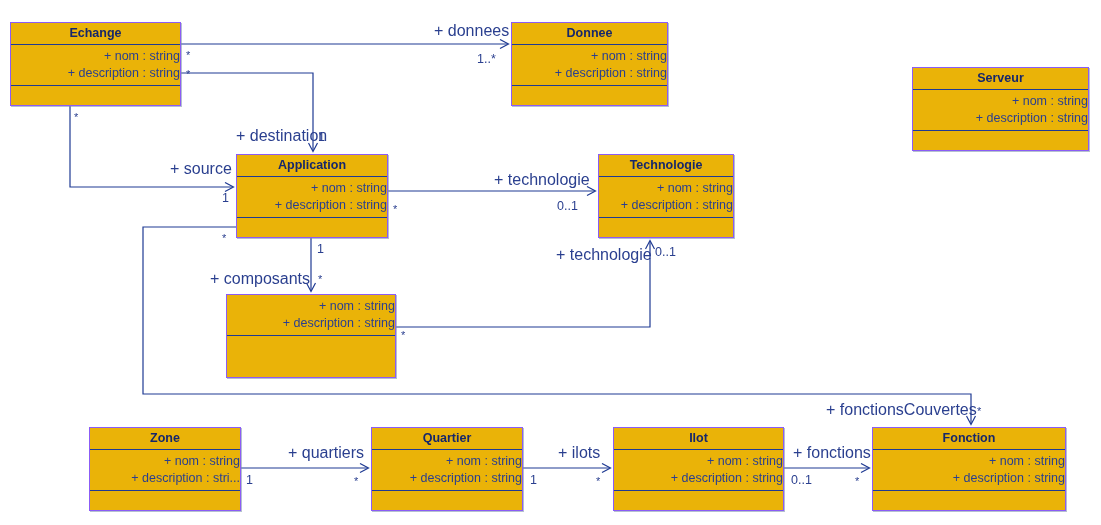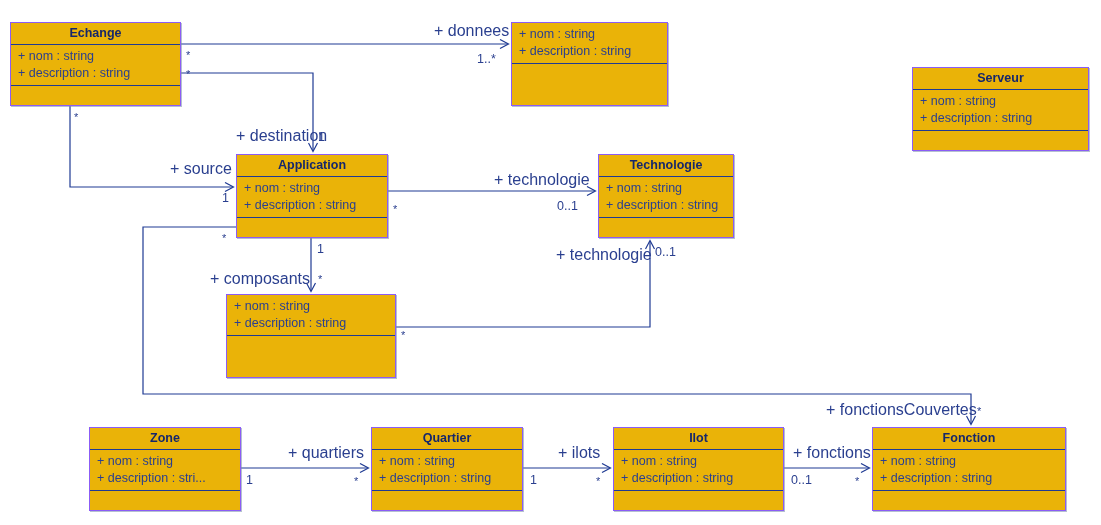--- a/index.html
+++ b/index.html
@@ -20,21 +20,21 @@
   }
   .uml-name{
     height:21px;line-height:21px;text-align:center;
     font-weight:bold;font-size:12.5px;color:#16276b;
     border-bottom:1px solid #1f3a93;
     white-space:nowrap;overflow:hidden;
   }
   .uml-attrs{
     padding:3px 0 3px 7px;
     border-bottom:1px solid #1f3a93;
-    font-size:12.5px;color:#2a3f8f;
+    font-size:12.5px;color:#2a3f8f;text-align:right;
   }
   .uml-attrs div{line-height:17px;white-space:nowrap;overflow:hidden;}
   .uml-ops{height:19px;}
 
   
   .edge-label{
     position:absolute;font-size:16px;color:#2a3f8f;
     white-space:nowrap;line-height:14px;
   }
   .mult{
@@ -81,20 +81,21 @@
   <div class="uml-class" style="left:10px;top:22px;width:171px;height:84px;">
     <div class="uml-name">Echange</div>
     <div class="uml-attrs">
       <div>+ nom : string</div>
       <div>+ description : string</div>
     </div>
     <div class="uml-ops"></div>
   </div>
 
   <div class="uml-class" style="left:511px;top:22px;width:157px;height:84px;">
+    <div class="uml-name">Donnee</div>
     <div class="uml-attrs">
       <div>+ nom : string</div>
       <div>+ description : string</div>
     </div>
     <div class="uml-ops"></div>
   </div>
 
   <div class="uml-class" style="left:912px;top:67px;width:177px;height:84px;">
     <div class="uml-name">Serveur</div>
     <div class="uml-attrs">

